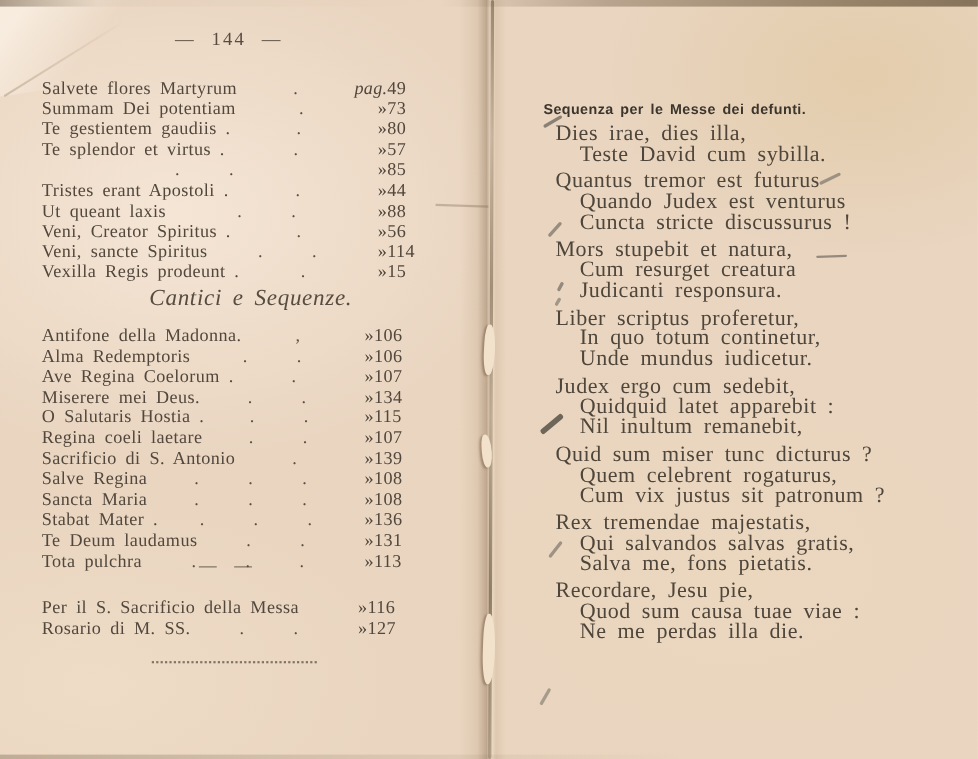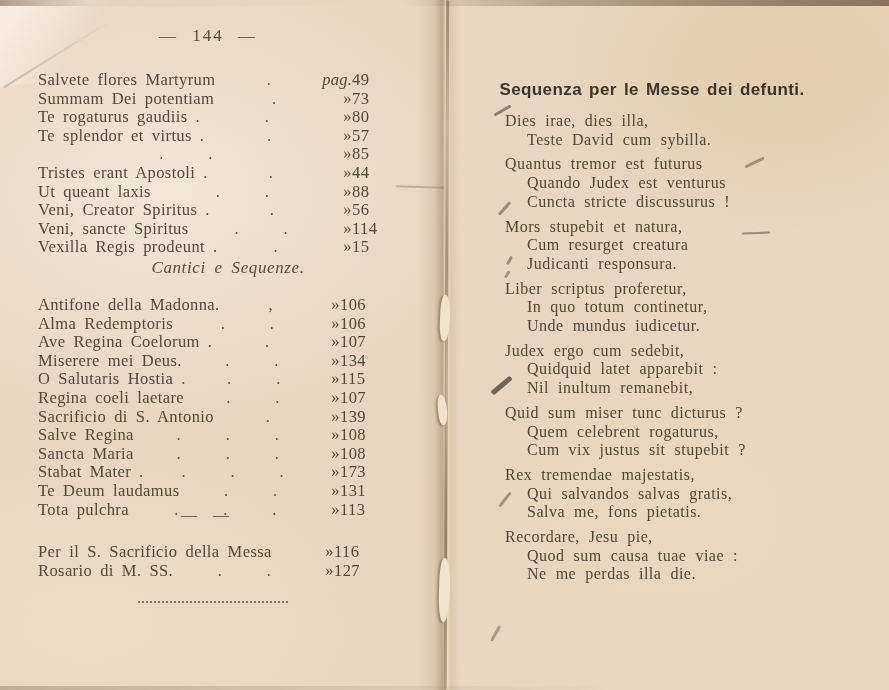--- a/index.html
+++ b/index.html
@@ -58,31 +58,31 @@
   .toc-s1{top:59px;width:352px;}
   .toc-s2{top:284px;width:340px;}
   .toc-s3{top:531px;width:334px;}
   .toc-row{display:flex;align-items:baseline;height:18.6px;line-height:18.6px;}
   .toc-title{white-space:pre;}
   .toc-leader{flex:1;text-align:center;word-spacing:40px;overflow:hidden;color:#5a5044;}
   .toc-ref{min-width:18px;text-align:right;white-space:pre;}
   .toc-ref.pag{font-style:italic;letter-spacing:.2px;}
   .toc-page{width:38px;text-align:left;}
   .section-heading{position:absolute;left:58px;top:258px;width:340px;text-align:center;
-    font-style:italic;font-size:17px;letter-spacing:.6px;word-spacing:4px;color:#564c40;}
+    font-style:italic;font-size:21px;letter-spacing:.6px;word-spacing:4px;color:#564c40;}
   .toc-divider{position:absolute;left:38px;top:506px;width:340px;text-align:center;
     font-size:16px;letter-spacing:6px;color:#5a5044;}
   .dotted-rule{position:absolute;left:138px;top:601px;width:150px;height:3px;
     border-top:2px dotted rgba(95,82,66,.75);}
   
-  .seq-title{position:absolute;left:30px;top:80px;width:340px;margin:0;text-align:center;
+  .seq-title{position:absolute;left:30px;top:80px;width:340px;margin:12px;text-align:left;
     font-family:"Liberation Sans","DejaVu Sans",sans-serif;
-    font-size:17px;font-weight:bold;letter-spacing:.4px;word-spacing:2px;color:#3b352c;}
+    font-size:13px;font-weight:bold;letter-spacing:.4px;word-spacing:2px;color:#3b352c;}
   .verses{position:absolute;left:53px;top:112px;width:370px;
-    font-size:16px;letter-spacing:.5px;word-spacing:4.5px;color:#4f463b;}
+    font-size:20px;letter-spacing:.5px;word-spacing:4.5px;color:#4f463b;}
   .verse-line{line-height:18.7px;white-space:pre;}
   .verse-line.indent{padding-left:22px;}
   .stanza{margin-bottom:6px;}
   
   .pencil{position:absolute;background:#8a8174;border-radius:2px;}
   .pm1{left:493px;top:109px;width:19px;height:3px;transform:rotate(-30deg);}
   .pm2{left:744px;top:161px;width:21px;height:2.5px;transform:rotate(-26deg);opacity:.8;}
   .pm3{left:496px;top:207px;width:17px;height:3px;transform:rotate(-48deg);opacity:.85;}
   .pm4{left:505px;top:259px;width:9px;height:3px;transform:rotate(-62deg);opacity:.9;}
   .pm5{left:503px;top:273px;width:8px;height:2.5px;transform:rotate(-60deg);opacity:.75;}
@@ -110,21 +110,21 @@
           <span class="toc-ref pag">pag.</span>
           <span class="toc-page">49</span>
         </div>
       <div class="toc-row">
           <span class="toc-title">Summam Dei potentiam</span>
           <span class="toc-leader">.</span>
           <span class="toc-ref">»</span>
           <span class="toc-page">73</span>
         </div>
       <div class="toc-row">
-          <span class="toc-title">Te rogaturus gaudiis .</span>
+          <span class="toc-title">Te gestientem gaudiis .</span>
           <span class="toc-leader">.</span>
           <span class="toc-ref">»</span>
           <span class="toc-page">80</span>
         </div>
       <div class="toc-row">
           <span class="toc-title">Te splendor et virtus .</span>
           <span class="toc-leader">.</span>
           <span class="toc-ref">»</span>
           <span class="toc-page">57</span>
         </div>
@@ -219,21 +219,21 @@
       <div class="toc-row">
           <span class="toc-title">Sancta Maria</span>
           <span class="toc-leader">. . .</span>
           <span class="toc-ref">»</span>
           <span class="toc-page">108</span>
         </div>
       <div class="toc-row">
           <span class="toc-title">Stabat Mater .</span>
           <span class="toc-leader">. . .</span>
           <span class="toc-ref">»</span>
-          <span class="toc-page">173</span>
+          <span class="toc-page">136</span>
         </div>
       <div class="toc-row">
           <span class="toc-title">Te Deum laudamus</span>
           <span class="toc-leader">. .</span>
           <span class="toc-ref">»</span>
           <span class="toc-page">131</span>
         </div>
       <div class="toc-row">
           <span class="toc-title">Tota pulchra</span>
           <span class="toc-leader">. . .</span>
@@ -292,21 +292,21 @@
         <div class="verse-line indent">Unde mundus iudicetur.</div>
       </div>
       <div class="stanza">
         <div class="verse-line">Judex ergo cum sedebit,</div>
         <div class="verse-line indent">Quidquid latet apparebit :</div>
         <div class="verse-line indent">Nil inultum remanebit,</div>
       </div>
       <div class="stanza">
         <div class="verse-line">Quid sum miser tunc dicturus ?</div>
         <div class="verse-line indent">Quem celebrent rogaturus,</div>
-        <div class="verse-line indent">Cum vix justus sit stupebit ?</div>
+        <div class="verse-line indent">Cum vix justus sit patronum ?</div>
       </div>
       <div class="stanza">
         <div class="verse-line">Rex tremendae majestatis,</div>
         <div class="verse-line indent">Qui salvandos salvas gratis,</div>
         <div class="verse-line indent">Salva me, fons pietatis.</div>
       </div>
       <div class="stanza">
         <div class="verse-line">Recordare, Jesu pie,</div>
         <div class="verse-line indent">Quod sum causa tuae viae :</div>
         <div class="verse-line indent">Ne me perdas illa die.</div>

